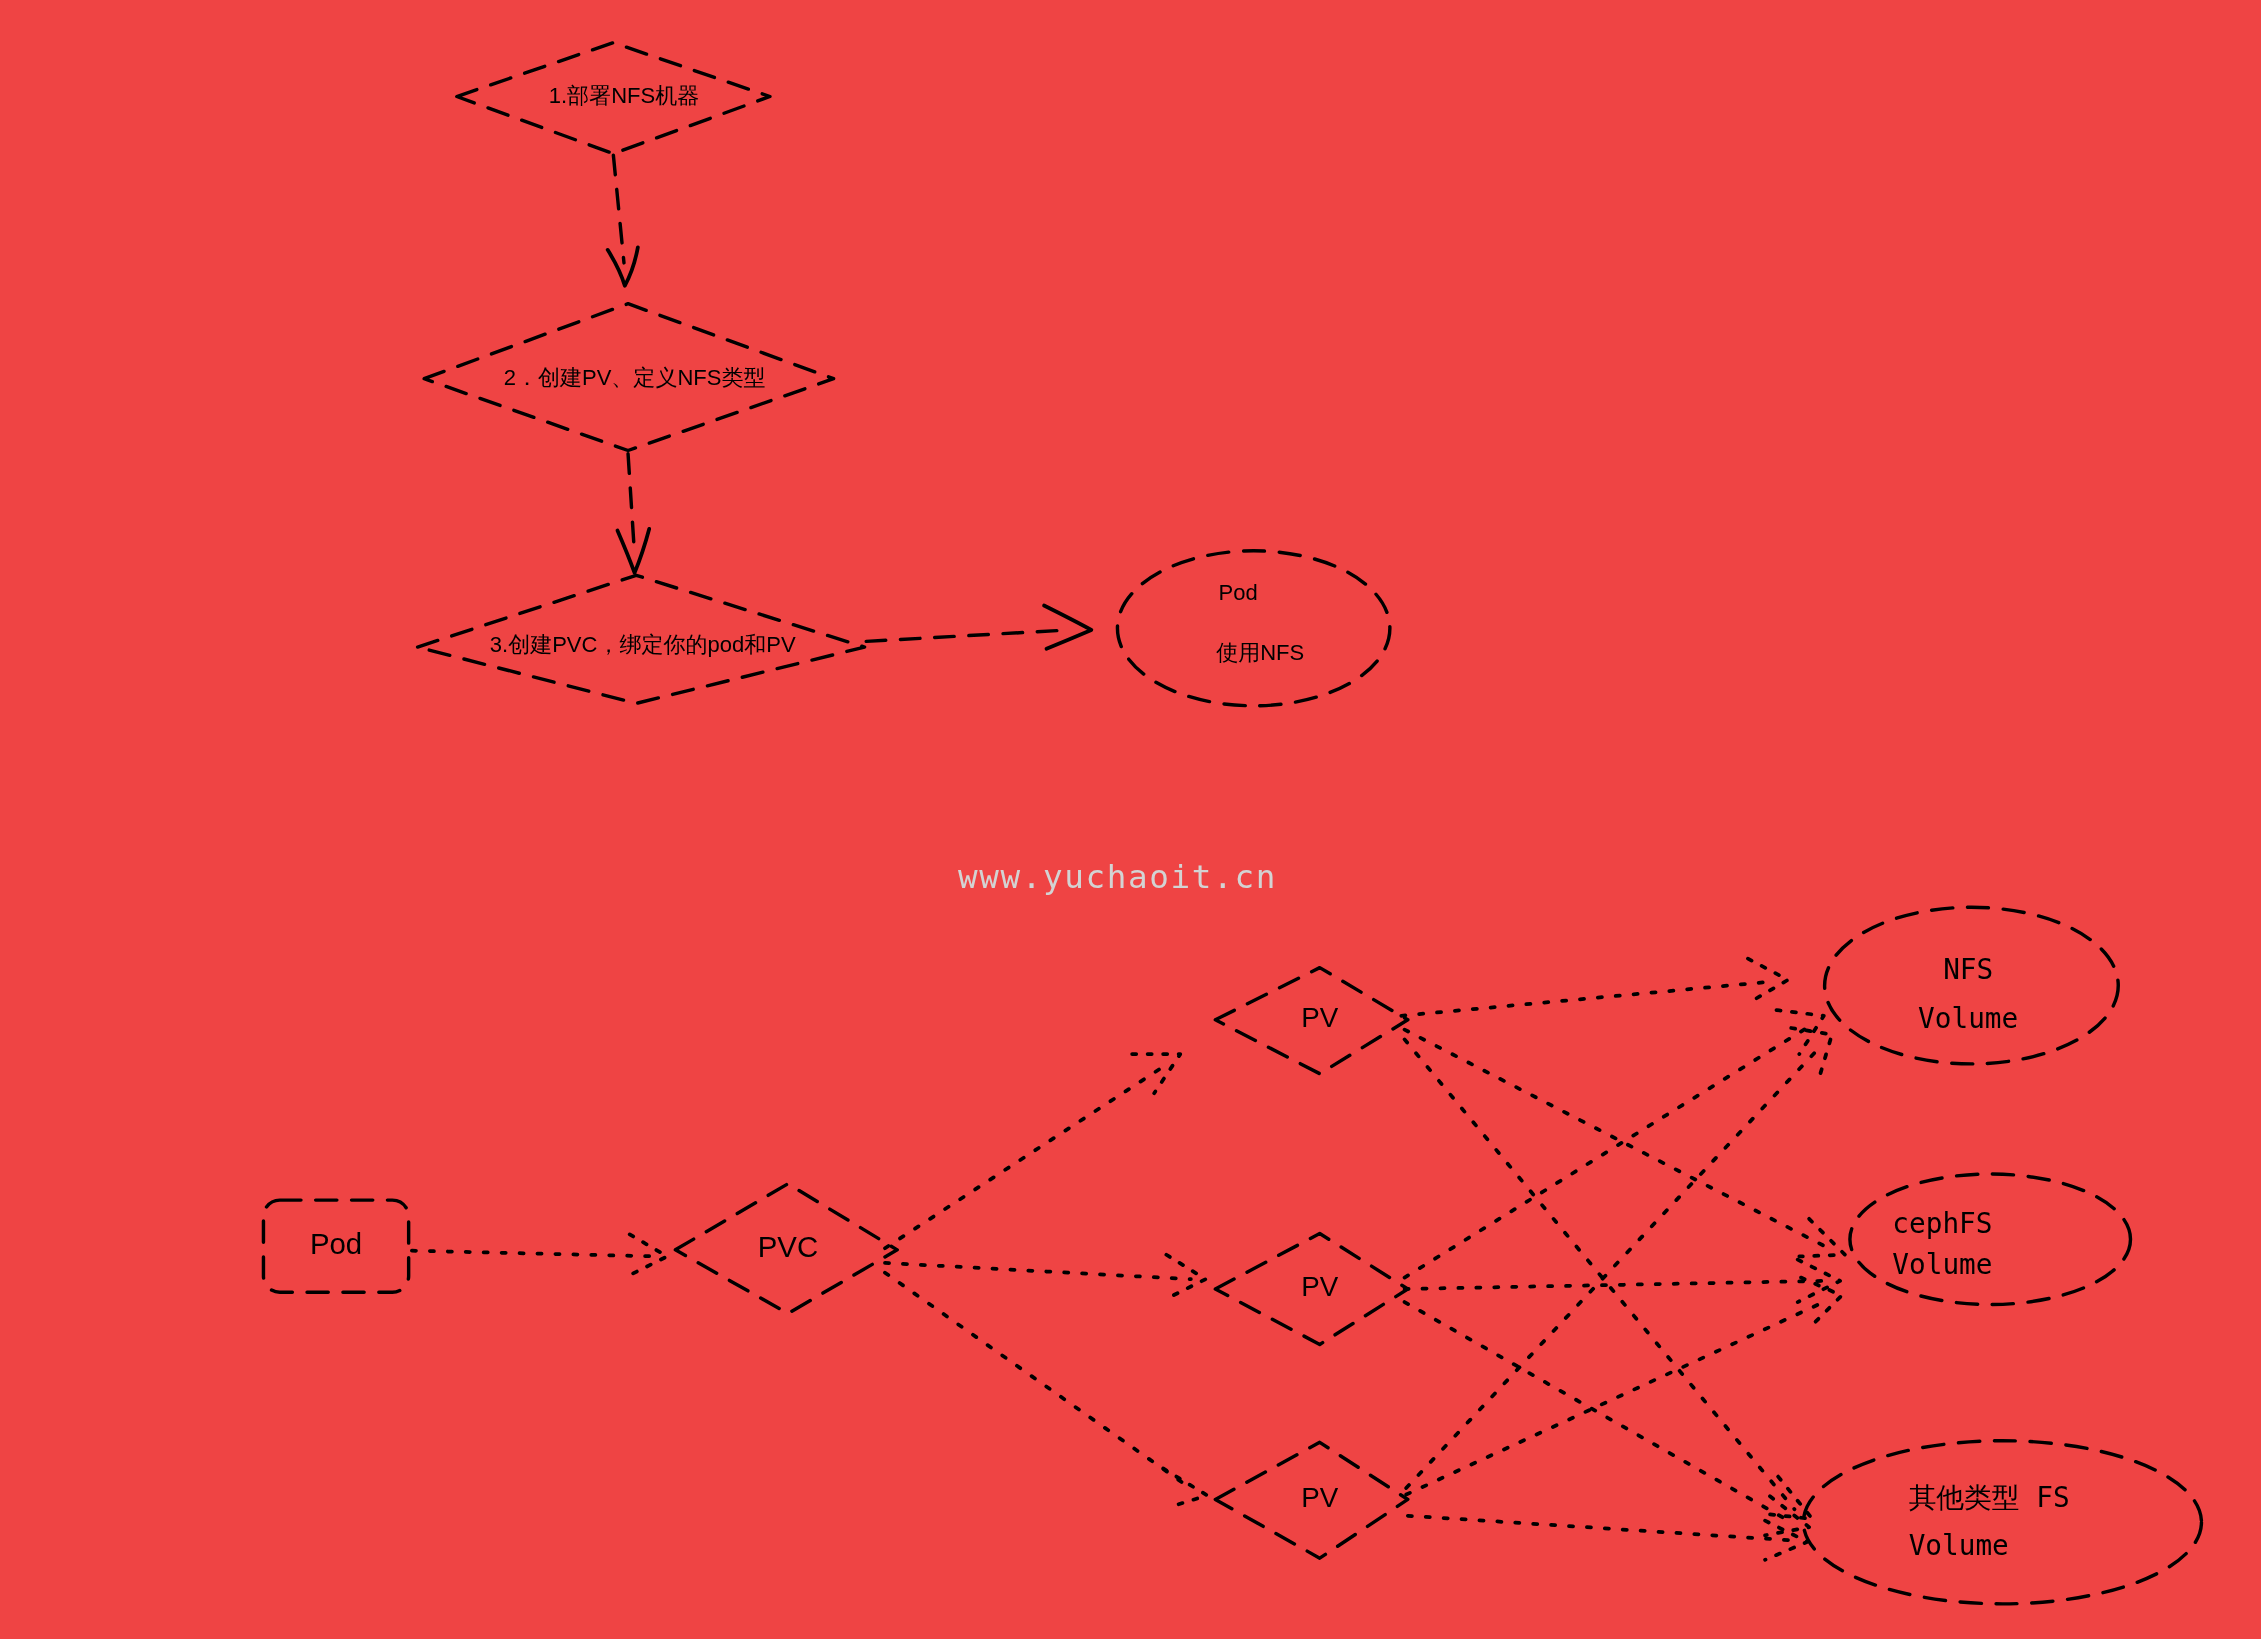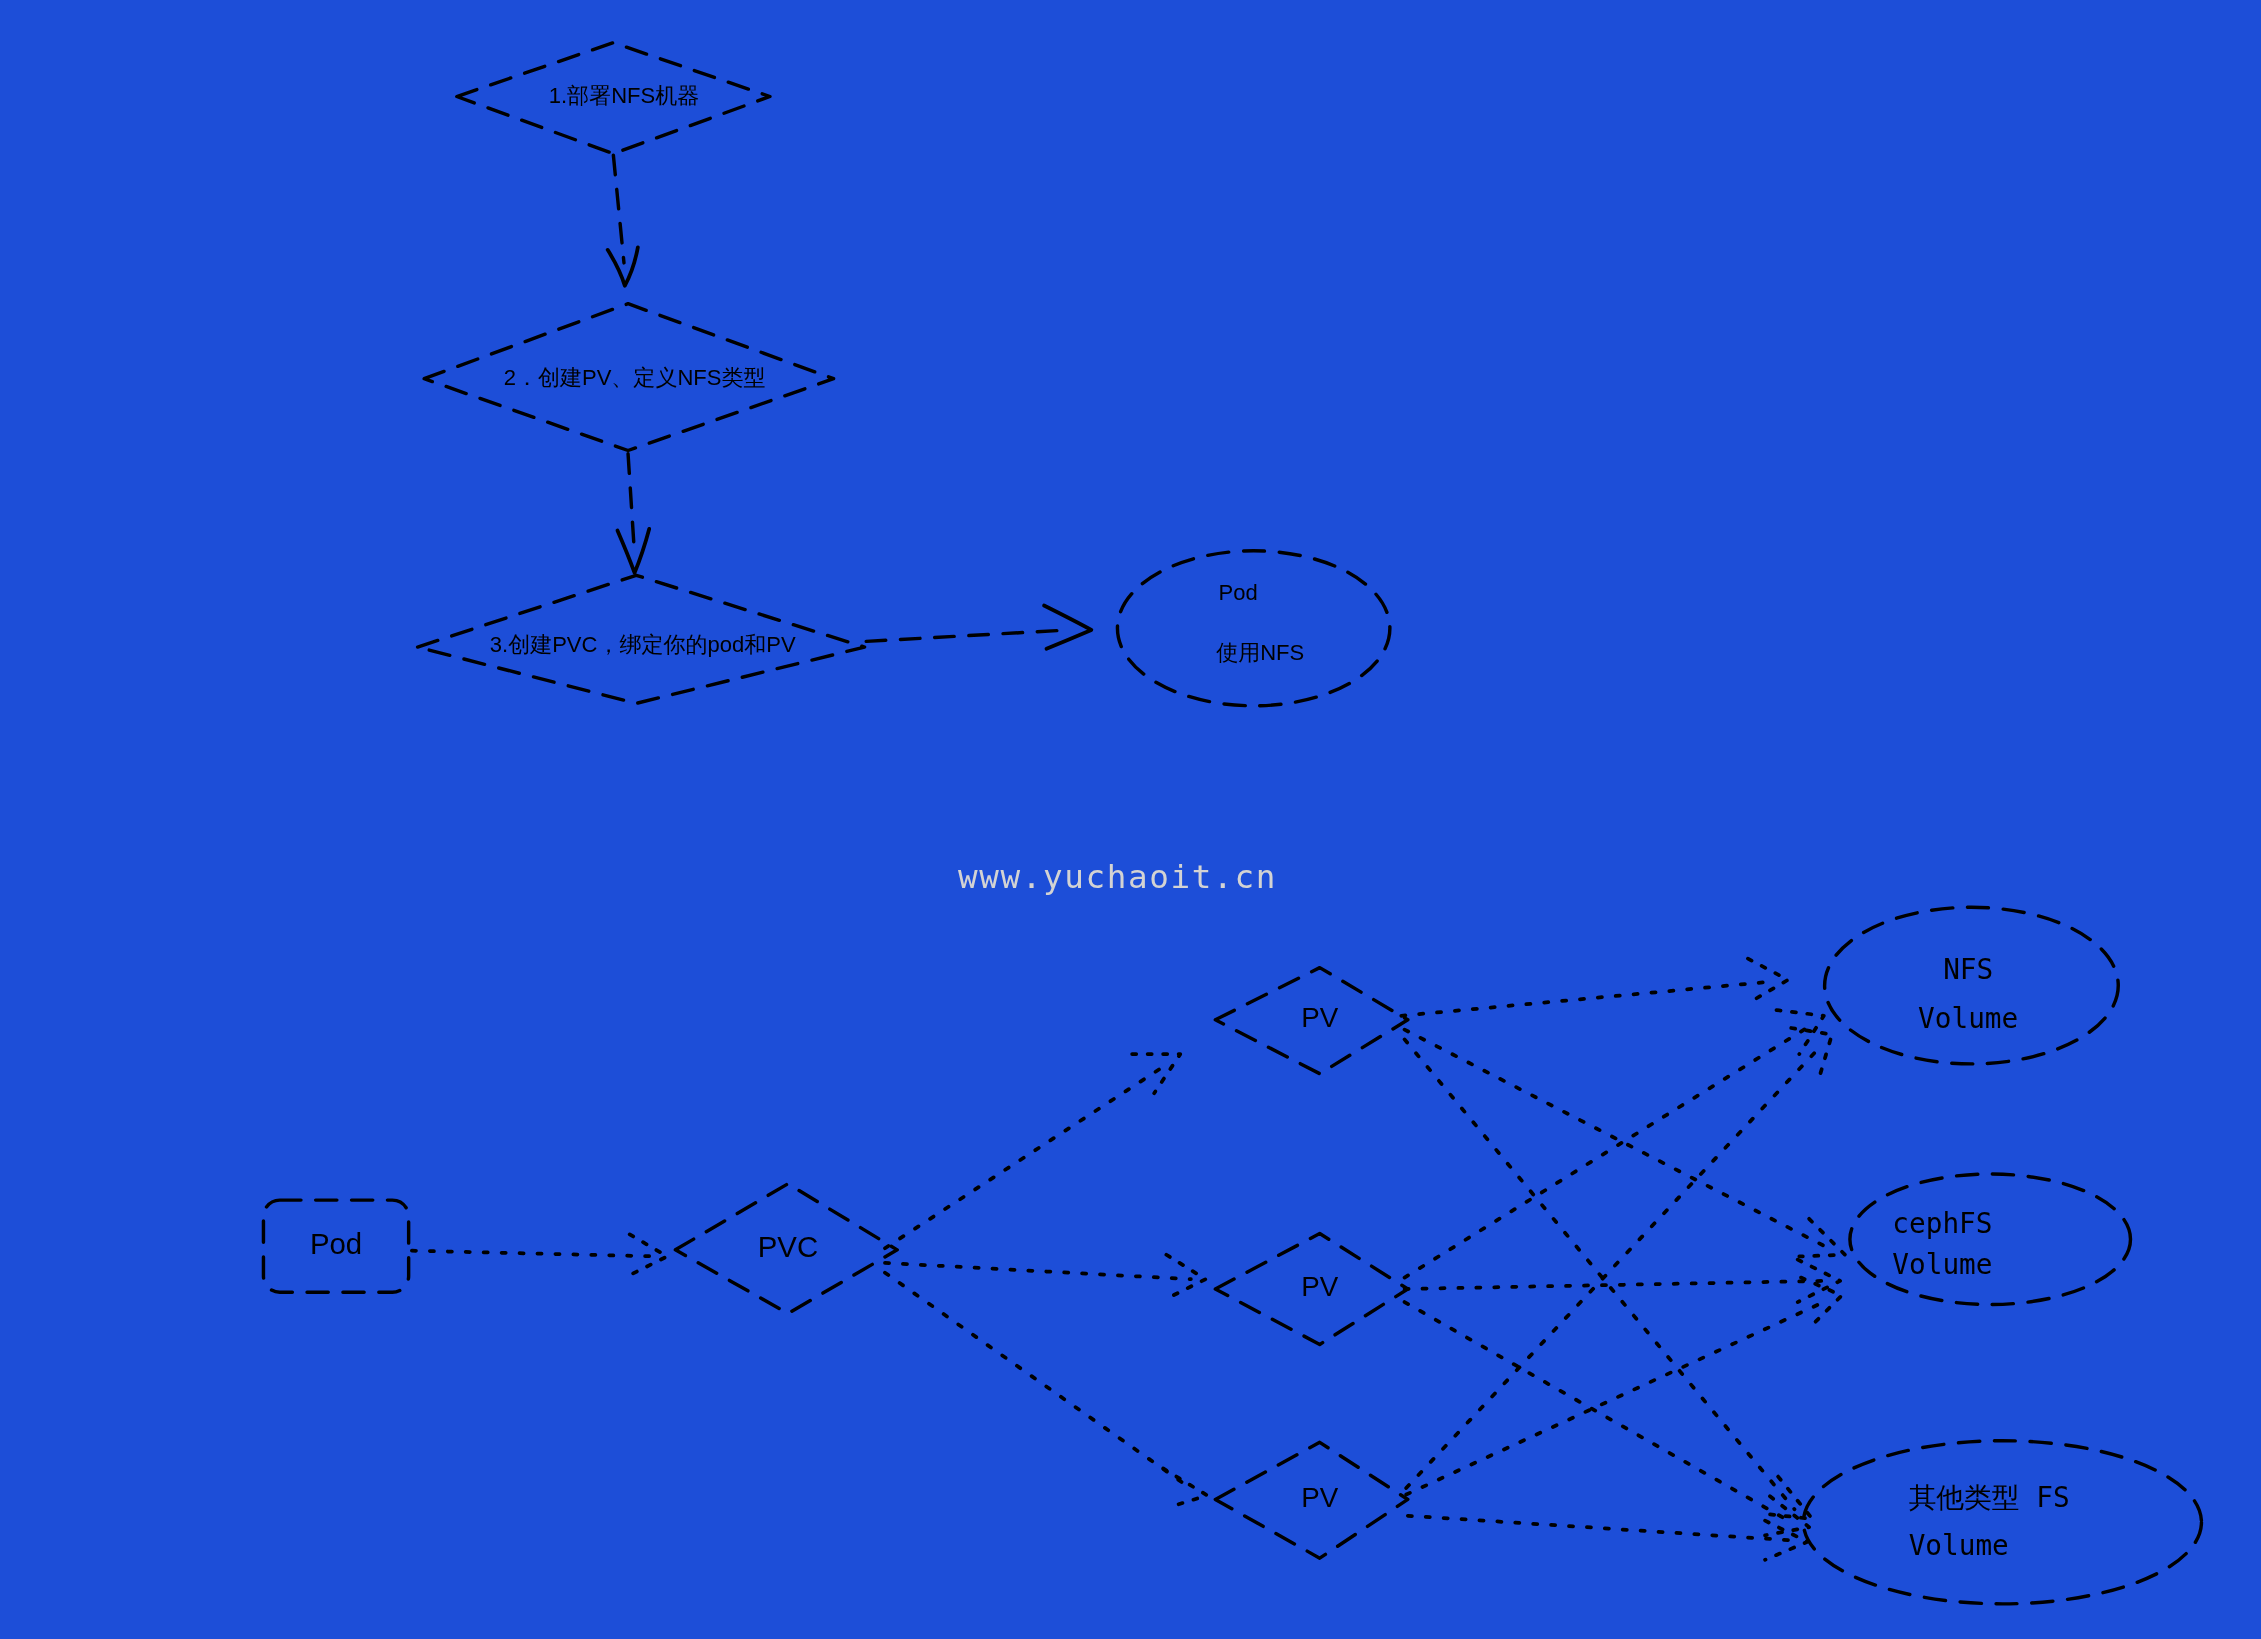--- a/index.html
+++ b/index.html
@@ -10,21 +10,21 @@
   body {
     width: 2261px;
     height: 1640px;
     font-family: "Liberation Sans", sans-serif;
     overflow: hidden;
   }
   #canvas {
     position: relative;
     width: 2261px;
     height: 1640px;
-    background: #1d4ed8;
+    background: #ef4444;
     text-align: right;
   }
   svg#diagram {
     position: absolute;
     top: 0;
     left: 0;
     width: 2261px;
     height: 1640px;
   }
   .shape {

